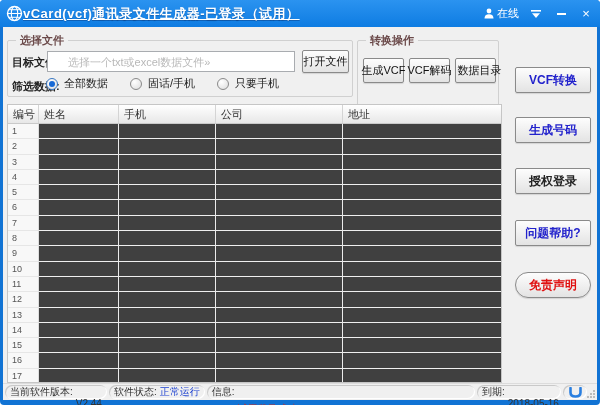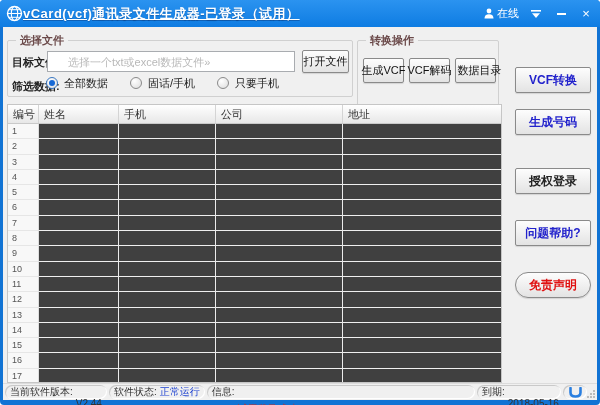--- a/index.html
+++ b/index.html
@@ -130,21 +130,21 @@
 
   <div class="client">
 
     <div class="group" style="left:4px; top:13px; width:346px; height:57px;">
       <span class="group-label">选择文件</span>
     </div>
     <span class="field-label" style="left:9px; top:28px;">目标文件:</span>
     <input class="text-input" style="left: 44px; top: 24px; width: 248px; height: 21px;" placeholder="选择一个txt或excel数据文件»">
     <div class="btn" style="left:299px; top:23px; width:47px; height:23px;">打开文件</div>
     <span class="field-label" style="left:9px; top:52px;">筛选数据:</span>
-    <div class="radio-row" style="left:43px; top:48px; height:16px;">
+    <div class="radio-row" style="left:43px; top:48px; height:16px;align-items:flex-end;">
         <span class="radio-item">
           <span class="radio-circle checked">
             <span class="radio-dot"></span>
           </span>
           <span class="radio-label">全部数据</span>
         </span>
         <span class="radio-item">
           <span class="radio-circle"></span>
           <span class="radio-label">固话/手机</span>
         </span>
@@ -158,21 +158,21 @@
       <span class="group-label">转换操作</span>
       <div id="convert-buttons">
           <div class="btn" style="left: 5px; top: 17px; width: 41px; height: 25px;">生成VCF</div>
           <div class="btn" style="left: 51px; top: 17px; width: 41px; height: 25px;">VCF解码</div>
           <div class="btn" style="left: 97px; top: 17px; width: 41px; height: 25px; padding-left: 8px;">数据目录</div>
         </div>
     </div>
 
     <div id="side-buttons">
         <div class="btn side-btn" style="left: 512px; top: 40px; width: 76px; height: 26px; color: rgb(34, 34, 204);">VCF转换</div>
-        <div class="btn side-btn" style="left: 512px; top: 82px; width: 76px; height: 26px; color: rgb(34, 34, 204);">生成号码</div>
+        <div class="btn side-btn" style="left: 512px; top: 90px; width: 76px; height: 26px; color: rgb(34, 34, 204);">生成号码</div>
         <div class="btn side-btn" style="left: 512px; top: 141px; width: 76px; height: 26px; color: rgb(34, 34, 34);">授权登录</div>
         <div class="btn side-btn" style="left: 512px; top: 193px; width: 76px; height: 26px; color: rgb(34, 34, 204);">问题帮助?</div>
         <div class="btn side-btn" style="left: 512px; top: 245px; width: 76px; height: 26px; color: rgb(224, 16, 16); border-radius: 13px;">免责声明</div>
       </div>
 
     <div class="table">
       <div class="thead" id="thead">
           <div class="th " style="width: 31px;">编号</div>
           <div class="th c1">姓名</div>
           <div class="th c2">手机</div>

